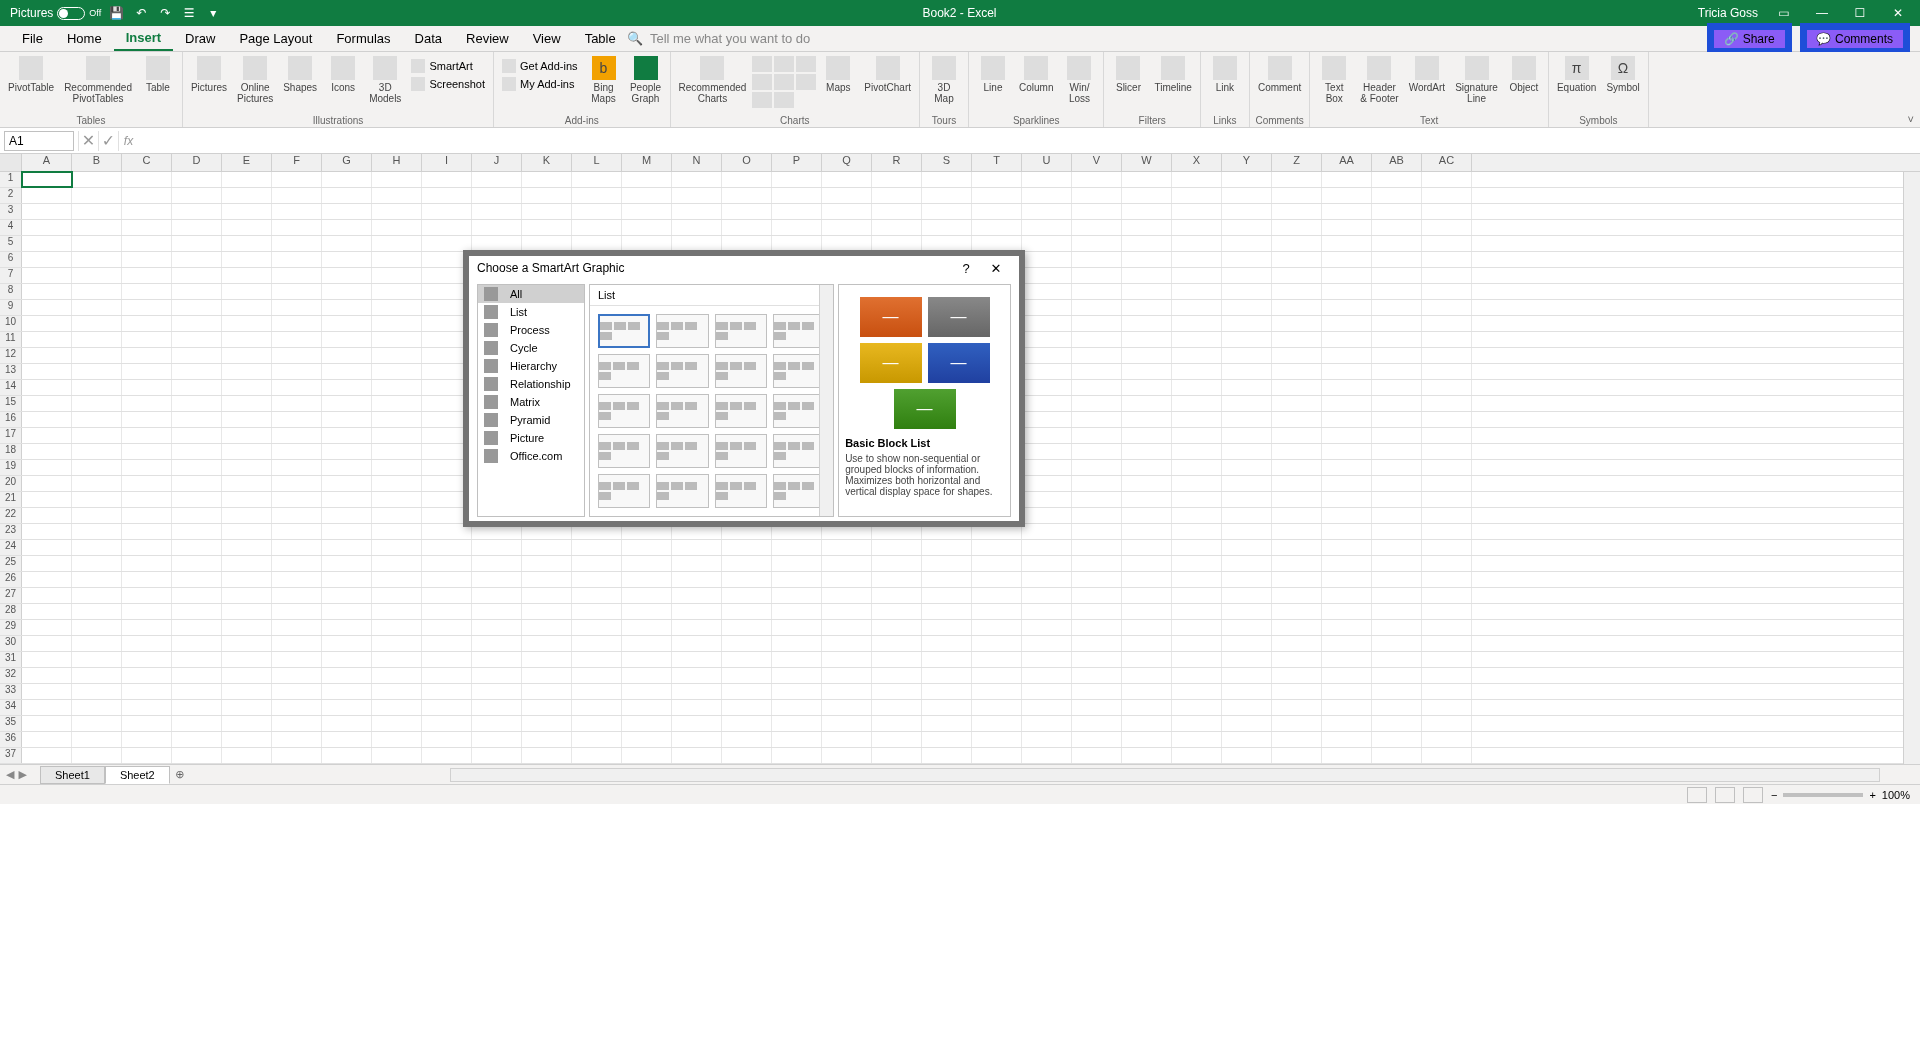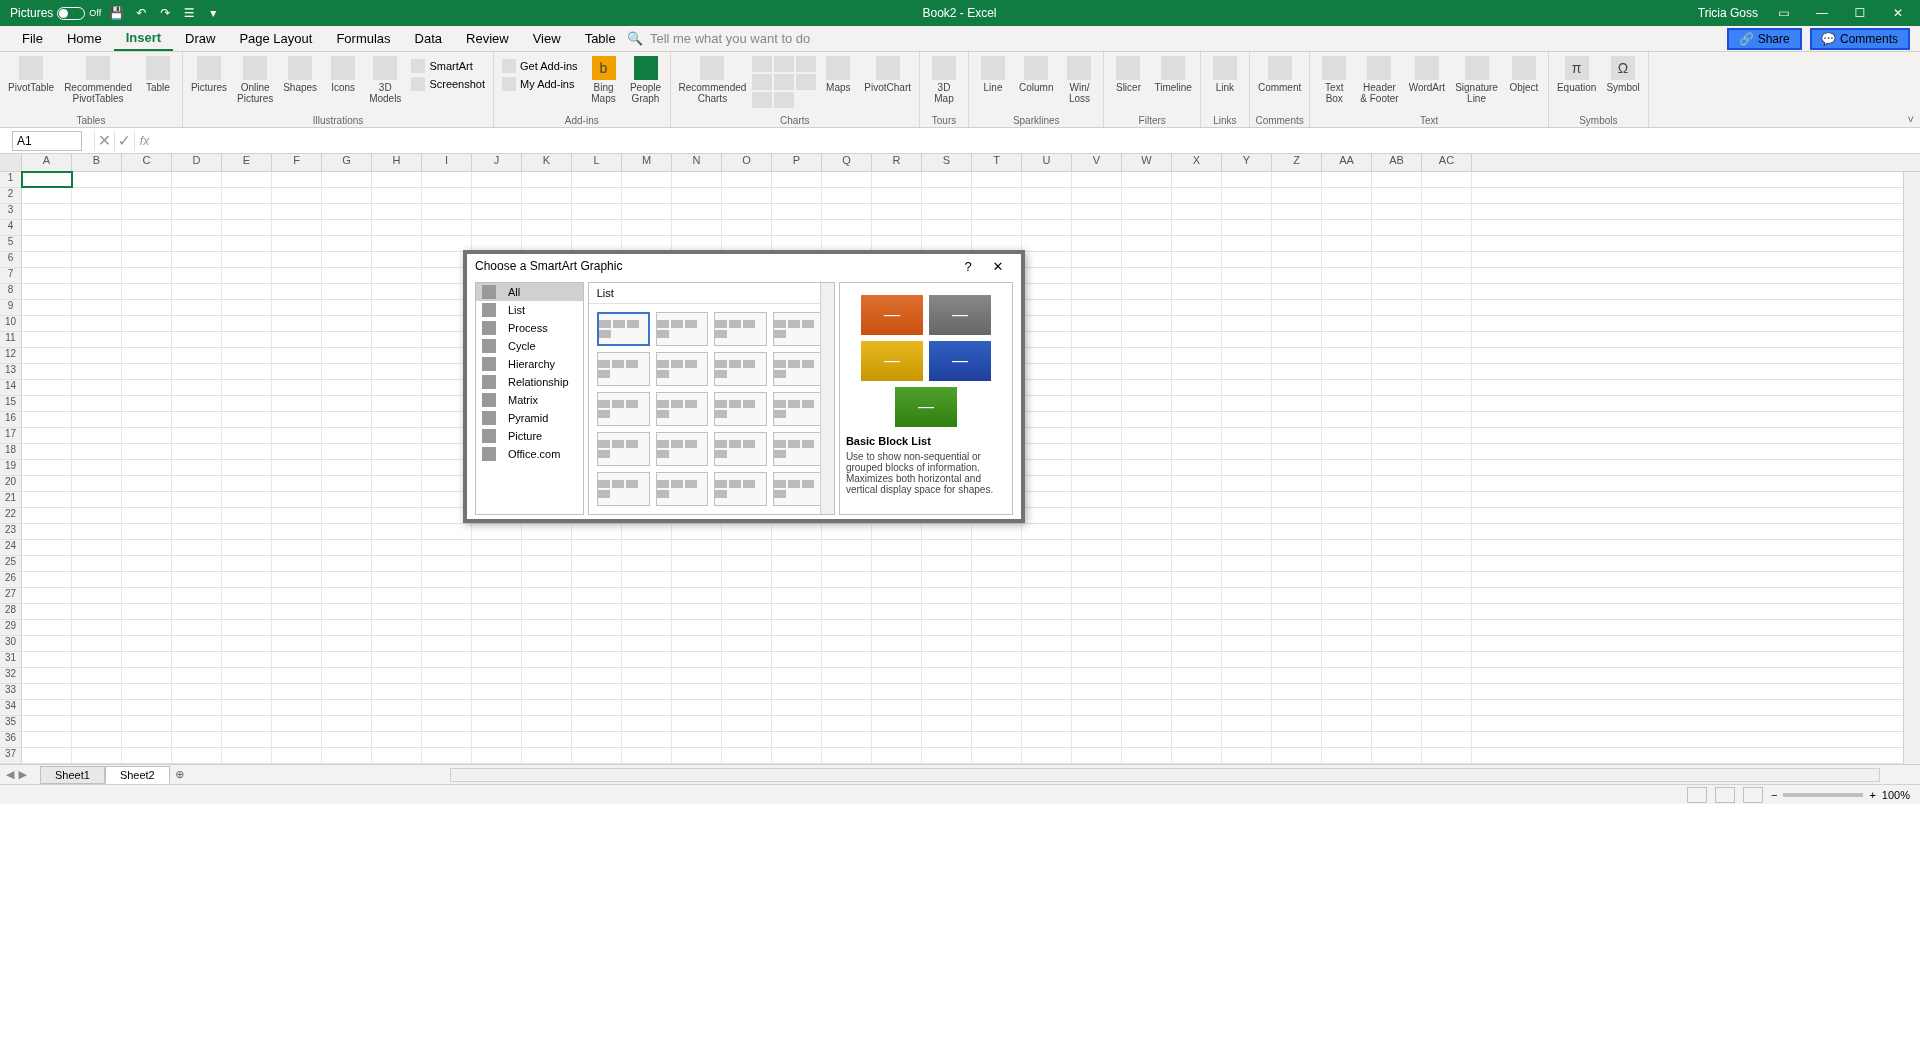--- a/index.html
+++ b/index.html
@@ -16,36 +16,36 @@
 .titlebar .right { display: flex; align-items: center; gap: 14px; padding-right: 10px; }
 .win-btn { width: 24px; text-align: center; cursor: pointer; }
 
 
 .ribbon-tabs { height: 26px; background: #f3f2f1; display: flex; align-items: center; padding: 0 10px; border-bottom: 1px solid #d0d0d0; font-size: 13px; }
 .ribbon-tab { padding: 0 12px; height: 100%; display: flex; align-items: center; cursor: pointer; }
 .ribbon-tab.active { color: #107c41; border-bottom: 2px solid #107c41; font-weight: 600; }
 .ribbon-spacer { flex: 1; }
 .tellme { display: flex; align-items: center; gap: 6px; color: #888; }
 .share-comments { display: flex; gap: 8px; }
-.share-btn { padding: 2px 10px; border: 2px solid #1d4ed8; background: #3b82f6; font-size: 12px; cursor: pointer; text-align: center; }
+.share-btn { padding: 2px 10px; border: 7px solid #1d4ed8; background: #8b5cf6; font-size: 12px; cursor: pointer; text-align: center; }
 
 
 .ribbon { height: 76px; background: #f3f2f1; display: flex; border-bottom: 1px solid #d0d0d0; position: relative; }
 .ribbon-group { display: flex; flex-direction: column; border-right: 1px solid #d8d8d8; padding: 2px 4px 0; }
 .ribbon-group .items { flex: 1; display: flex; align-items: flex-start; gap: 2px; }
 .ribbon-group .label { font-size: 10px; color: #666; text-align: center; padding: 1px 0; }
 .rb-btn { display: flex; flex-direction: column; align-items: center; justify-content: flex-start; padding: 2px 4px; cursor: pointer; font-size: 10px; color: #444; min-width: 40px; }
 .rb-btn .ico { width: 24px; height: 24px; background: #ddd; margin-bottom: 2px; display: flex; align-items: center; justify-content: center; font-size: 14px; }
 .rb-small { display: flex; align-items: center; gap: 4px; cursor: pointer; font-size: 11px; padding: 1px 4px; }
 .rb-small .ico-s { width: 14px; height: 14px; background: #ddd; }
 .collapse-ribbon { position: absolute; right: 6px; bottom: 2px; cursor: pointer; font-size: 11px; color: #666; }
 
 
 .formulabar { height: 26px; background: #fff; border-bottom: 1px solid #d0d0d0; display: flex; align-items: center; }
-.namebox { width: 70px; height: 20px; border: 1px solid #c0c0c0; margin: 0 12px; font-size: 12px; padding: 0 4px; }
+.namebox { width: 70px; height: 20px; border: 1px solid #c0c0c0; margin: 0 4px; font-size: 12px; padding: 0 4px; }
 .fb-btn { width: 20px; height: 20px; display: flex; align-items: center; justify-content: center; color: #999; cursor: pointer; border-left: 1px solid #e0e0e0; }
 .fx { font-style: italic; font-size: 12px; }
 .formula-input { flex: 1; margin-left: 8px; }
 
 
 .grid-area { position: relative; height: 610px; background: #fff; overflow: hidden; }
 .col-headers { height: 18px; display: flex; background: #f0f0f0; border-bottom: 1px solid #d0d0d0; }
 .selectall { width: 22px; border-right: 1px solid #d0d0d0; background: #e8e8e8; }
 .col-h { width: 50px; text-align: center; font-size: 11px; color: #555; border-right: 1px solid #d0d0d0; cursor: pointer; }
 .rows { display: flex; flex-direction: column; }
@@ -63,21 +63,21 @@
 .newsheet { width: 20px; text-align: center; color: #666; cursor: pointer; }
 .hscroll { flex: 1; margin: 0 40px 0 260px; height: 14px; background: #f0f0f0; border: 1px solid #d0d0d0; position: relative; }
 
 
 .statusbar { height: 20px; background: #f3f2f1; border-top: 1px solid #d0d0d0; display: flex; align-items: center; justify-content: flex-end; font-size: 11px; gap: 8px; padding: 0 10px; }
 .view-btn { width: 20px; height: 16px; border: 1px solid #c0c0c0; cursor: pointer; }
 .zoom { display: flex; align-items: center; gap: 6px; }
 .zoom-slider { width: 80px; height: 4px; background: #c0c0c0; position: relative; }
 
 
-.dialog-overlay { position: absolute; left: 463px; top: 250px; width: 562px; background: #fff; border: 4px solid #737373; box-shadow: 2px 2px 8px rgba(0,0,0,0.3); }
+.dialog-overlay { position: absolute; left: 463px; top: 250px; width: 562px; background: #fff; border: 6px solid #737373; box-shadow: 2px 2px 8px rgba(0,0,0,0.3); }
 .dialog-title { height: 24px; display: flex; align-items: center; padding: 0 8px; font-size: 12px; }
 .dialog-title .dt-spacer { flex: 1; }
 .dlg-btn { width: 30px; text-align: center; cursor: pointer; font-size: 13px; }
 .dialog-body { display: flex; padding: 4px 8px; gap: 4px; }
 .cat-list { width: 110px; border: 1px solid #c0c0c0; background: #fff; }
 .cat-item { display: flex; align-items: center; gap: 12px; padding: 2px 6px; font-size: 11px; cursor: pointer; }
 .cat-item.selected { background: #d0d0d0; }
 .cat-ico { width: 14px; height: 14px; background: #999; }
 .layout-panel { width: 250px; border: 1px solid #c0c0c0; position: relative; }
 .layout-header { padding: 4px 8px; font-size: 11px; border-bottom: 1px solid #e0e0e0; }

